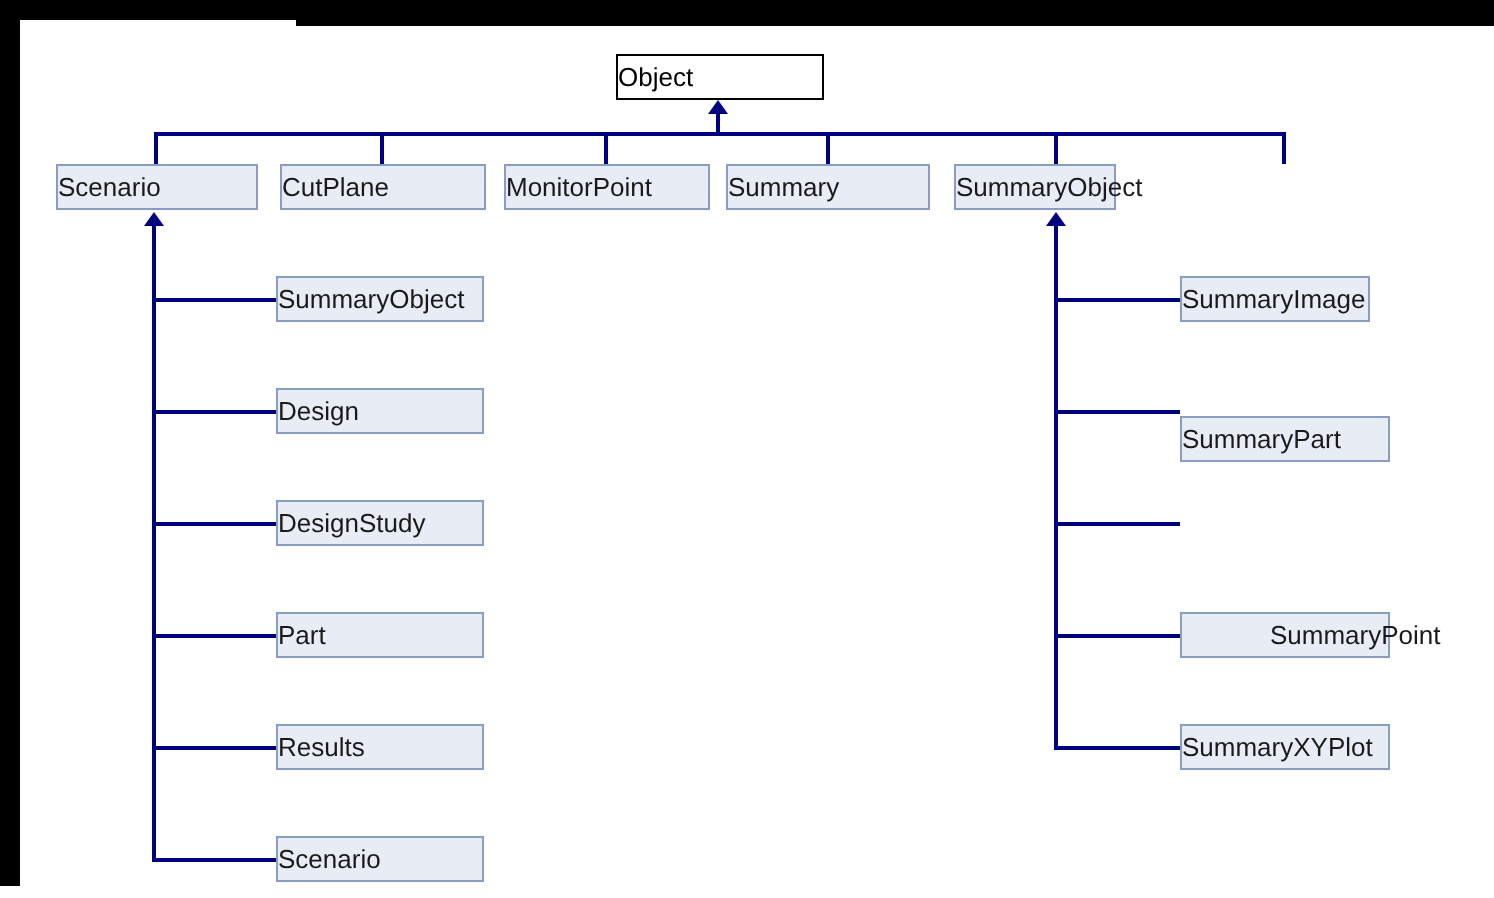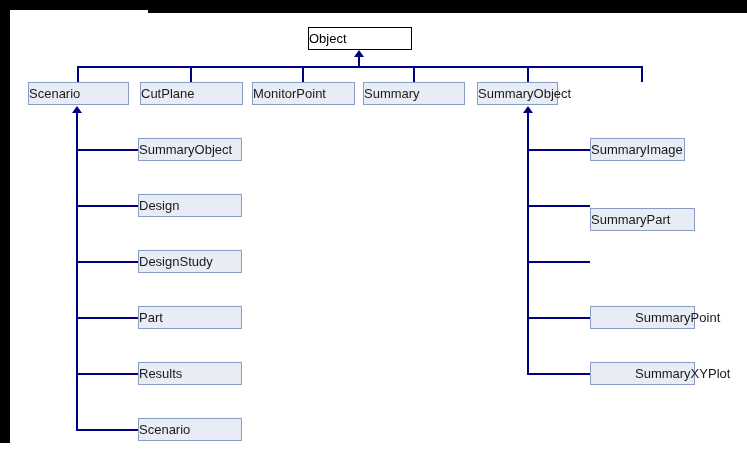--- a/index.html
+++ b/index.html
@@ -72,15 +72,15 @@
   <div class="node" style="left:138px;top:138px;width:104px;">SummaryObject</div>
   <div class="node" style="left:138px;top:194px;width:104px;">Design</div>
   <div class="node" style="left:138px;top:250px;width:104px;">DesignStudy</div>
   <div class="node" style="left:138px;top:306px;width:104px;">Part</div>
   <div class="node" style="left:138px;top:362px;width:104px;">Results</div>
   <div class="node" style="left:138px;top:418px;width:104px;">Scenario</div>
 
   <div class="node" style="left:590px;top:138px;width:95px;">SummaryImage</div>
   <div class="node" style="left:590px;top:208px;width:105px;">SummaryPart</div>
   <div class="node" style="left:590px;top:306px;width:105px;padding-left:44px;">SummaryPoint</div>
-  <div class="node" style="left:590px;top:362px;width:105px;padding-left:44px;">SummaryXYPlot</div>
+  <div class="node" style="left:590px;top:362px;width:105px;">SummaryXYPlot</div>
 
 </div>
 
 </body></html>

